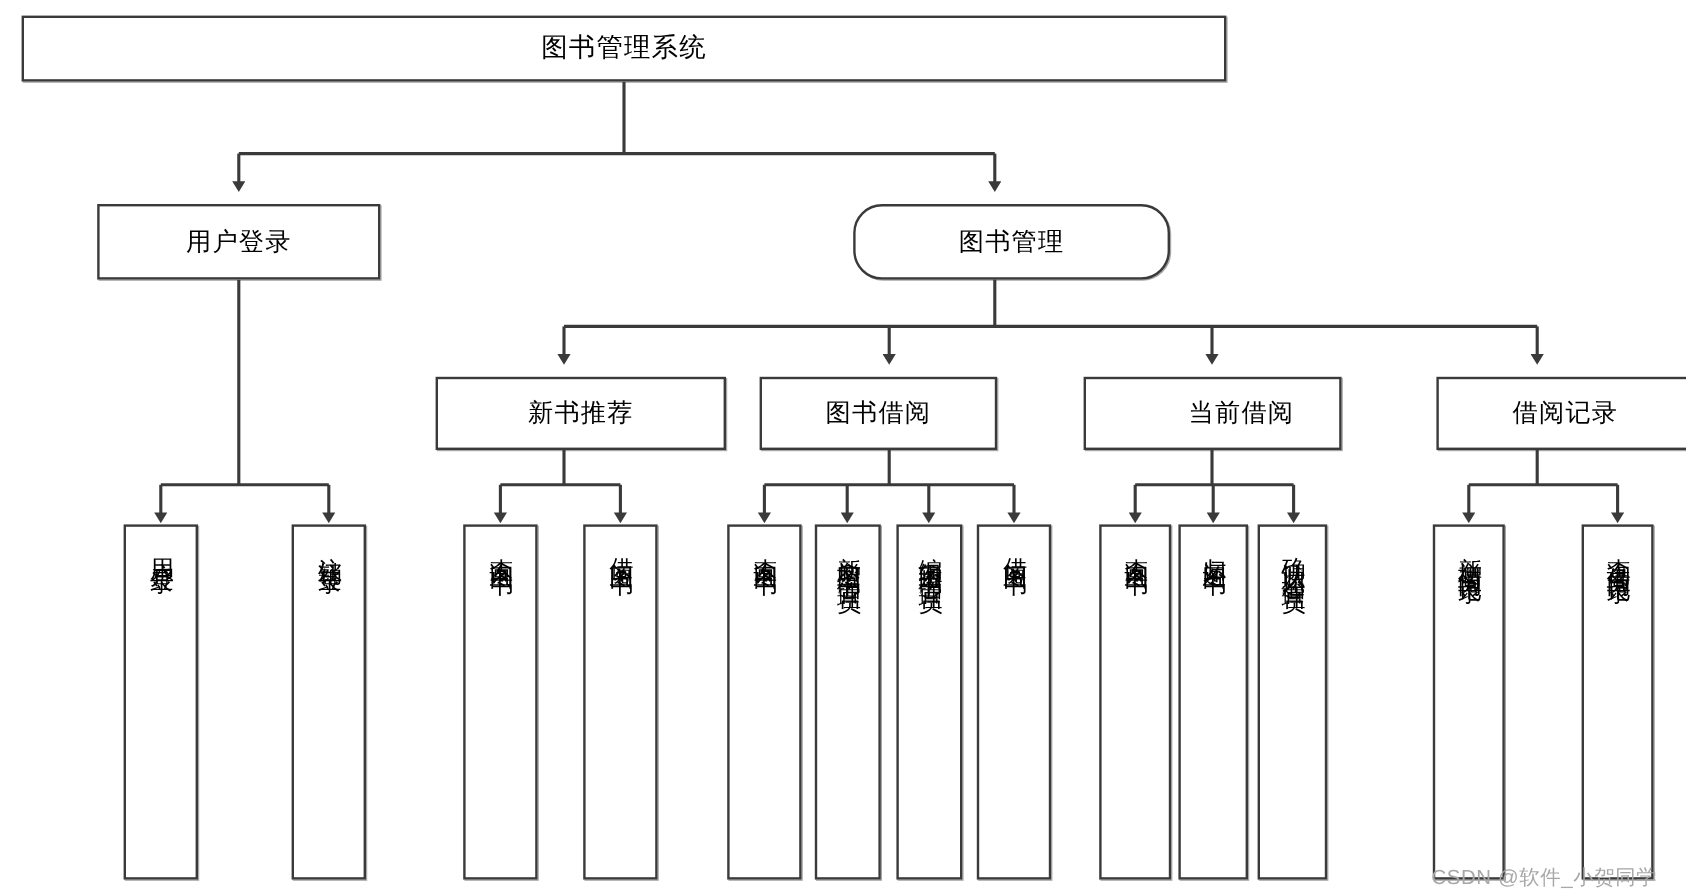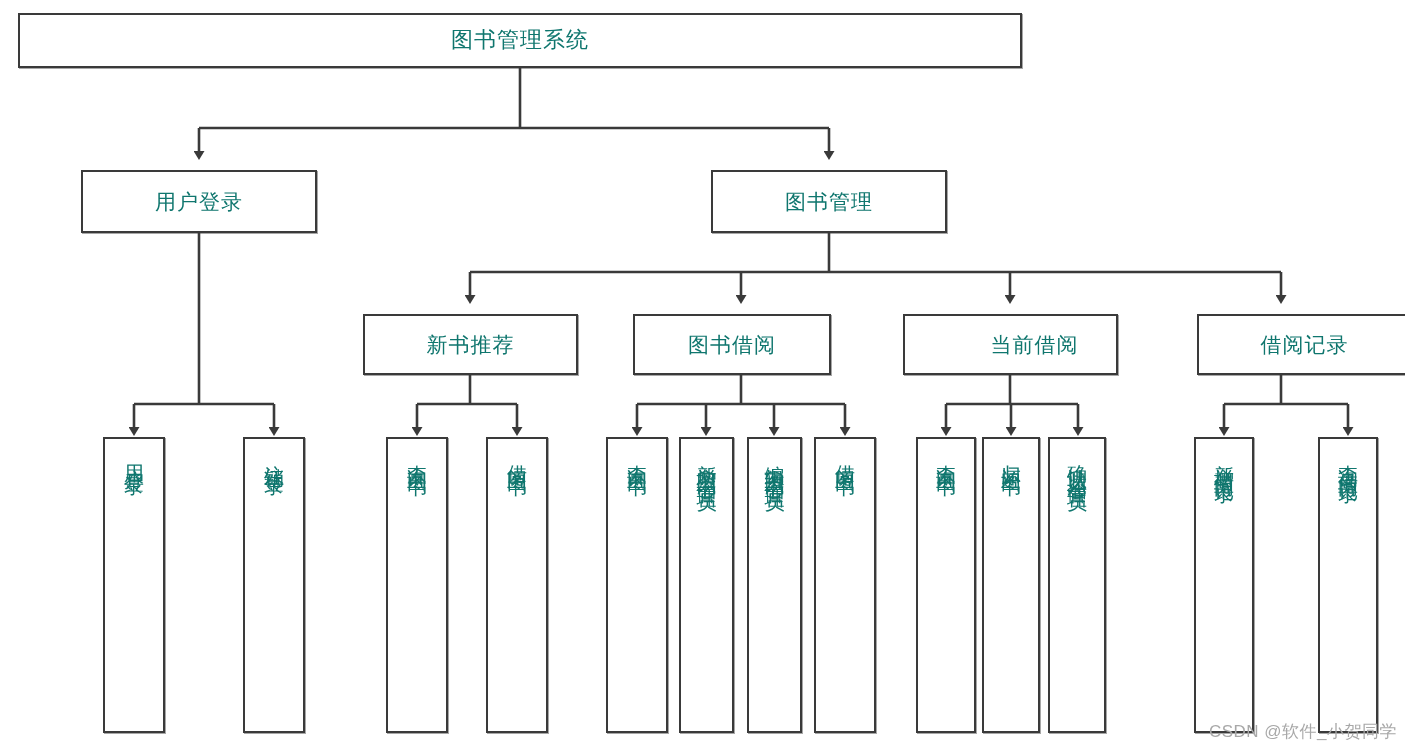--- a/index.html
+++ b/index.html
@@ -27,21 +27,21 @@
     pointer-events: none;
   }
   .node {
     position: absolute;
     box-sizing: border-box;
     background: #ffffff;
     border: 2px solid #3a3a3a;
     display: flex;
     align-items: center;
     justify-content: center;
-    color: #0f766e;
+    color: #000000;
     box-shadow: 1px 1px 0 rgba(60,60,60,0.45);
   }
   .node.horizontal {
     font-size: 21px;
     letter-spacing: 1px;
     line-height: 1.2;
   }
   .node.root {
     font-size: 22px;
   }
@@ -53,21 +53,21 @@
   }
   .node.vertical .vlabel {
     writing-mode: vertical-rl;
     text-orientation: upright;
     letter-spacing: 4px;
     line-height: 1.05;
     white-space: nowrap;
   }
   .watermark {
     position: absolute;
-    right: 8px;
+    right: 24px;
     bottom: 4px;
     font-size: 17px;
     color: #a8a8a8;
     letter-spacing: 0.5px;
     white-space: nowrap;
   }
 </style>
 </head>
 <body>
 
@@ -123,25 +123,25 @@
     </g>
   </svg>
 
   <div class="node horizontal root" style="left:18px; top:13px; width:1004px; height:55px;">
     <span>图书管理系统</span>
   </div>
 
   <div class="node horizontal" style="left:81px; top:170px; width:236px; height:63px;">
     <span>用户登录</span>
   </div>
-  <div class="node horizontal" style="left:711px; top:170px; width:236px; height:63px;">
+  <div class="node horizontal" style="left:711px; top:170px; width:264px; height:63px;border-radius:24px;">
     <span>图书管理</span>
   </div>
 
-  <div class="node horizontal" style="left:363px; top:314px; width:215px; height:61px;">
+  <div class="node horizontal" style="left:363px; top:314px; width:242px; height:61px;">
     <span>新书推荐</span>
   </div>
   <div class="node horizontal" style="left:633px; top:314px; width:198px; height:61px;">
     <span>图书借阅</span>
   </div>
   <div class="node horizontal" style="left:903px; top:314px; width:215px; height:61px;padding-left:48px;">
     <span>当前借阅</span>
   </div>
   <div class="node horizontal" style="left:1173px; top:314px; width:215px; height:61px;margin-left:24px;">
     <span>借阅记录</span>

